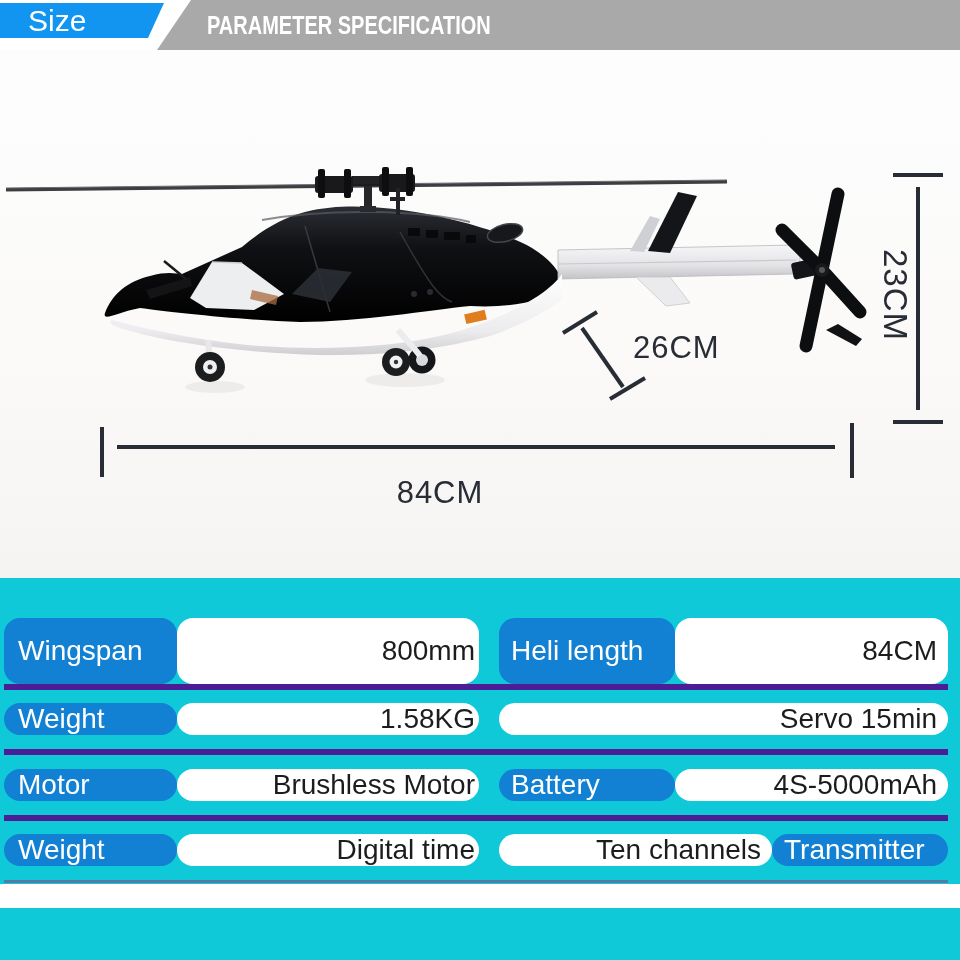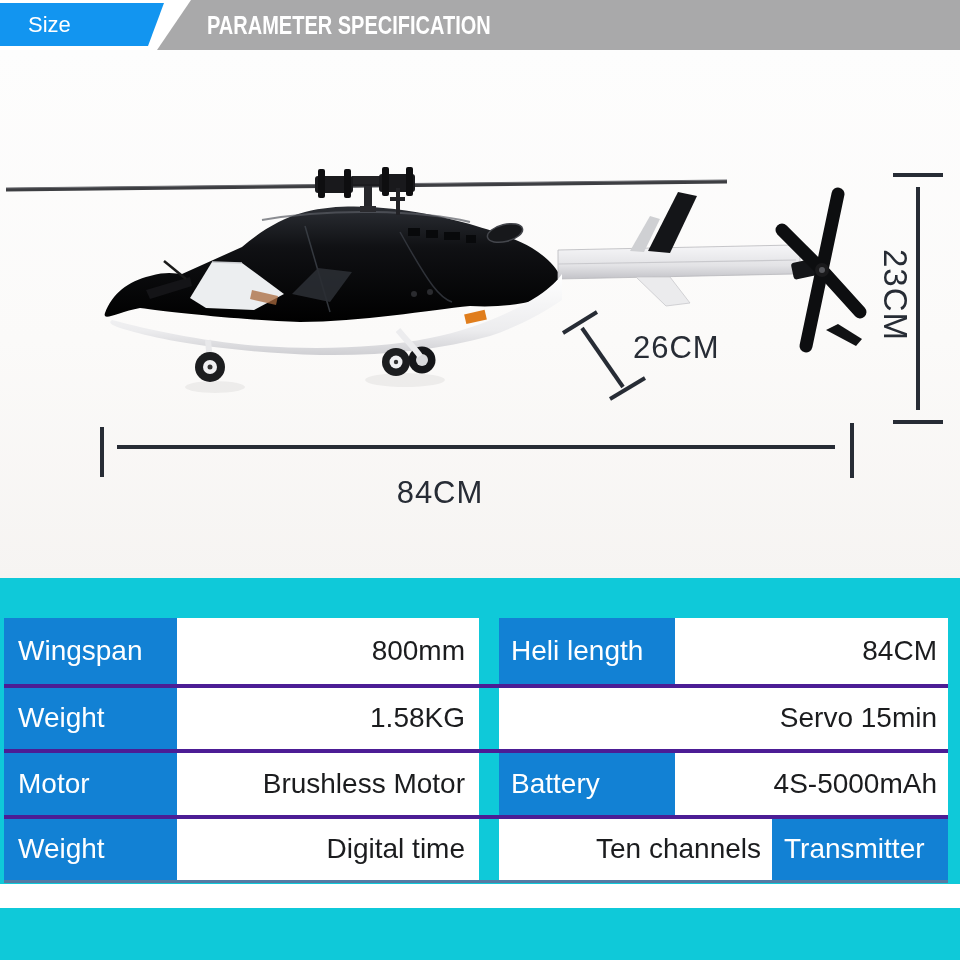--- a/index.html
+++ b/index.html
@@ -3,24 +3,24 @@
 <meta charset="utf-8">
 <style>
   html,body{margin:0;padding:0;}
   body{
     width:960px;height:960px;position:relative;overflow:hidden;
     background:#ffffff;font-family:"Liberation Sans",sans-serif;
   }
   
   .header{position:absolute;top:0;left:0;width:960px;height:50px;background:#fff;}
   .size-tab{
-    position:absolute;left:0;top:3px;width:164px;height:43px;background:#1295f0;
+    position:absolute;left:0;top:3px;width:164px;height:35px;background:#1295f0;
     clip-path:polygon(0 0,100% 0,calc(100% - 16px) 100%,0 100%);
     display:flex;align-items:center;padding-left:28px;box-sizing:border-box;
-    color:#ffffff;font-size:22px;font-weight:400;
+    color:#ffffff;font-size:30px;font-weight:400;
   }
   .banner{
     position:absolute;left:157px;top:0;width:809px;height:50px;background:#a9a9aa;
     clip-path:polygon(34px 0,100% 0,100% 100%,0 100%);
     display:flex;align-items:center;
   }
   .banner span{
     margin-left:50px;color:#ffffff;font-weight:bold;font-size:25px;
     transform:scaleX(0.8);transform-origin:left center;white-space:nowrap;
   }
@@ -30,24 +30,24 @@
     background:linear-gradient(180deg,#fdfdfd 0%,#fbfaf9 55%,#f6f4f2 100%);
   }
   .photo svg{display:block;}
   
   .spec{
     position:absolute;top:578px;left:0;width:960px;height:382px;background:#0fc9d9;
   }
   .spec-top{height:40px;}
   .tables{margin:0 12px 0 4px;}
   .trow{display:flex;height:65.5px;box-sizing:border-box;}
-  .trow + .trow{border-top:4px solid #4c1d95;}
-  .cell{display:flex;align-items:center;font-size:28px;box-sizing:border-box;}
+  .trow + .trow{border-top:6px solid #4c1d95;align-items:center;}
+  .cell{display:flex;align-items:center;font-size:28px;box-sizing:border-box;border-radius:16px;}
   .lbl {width:173px;background:#1281d4;color:#ffffff;padding-left:14px;}
-  .val {width:302px;background:#ffffff;color:#1b1c1e;justify-content:flex-end;padding-right:14px;}
+  .val {width:302px;background:#ffffff;color:#1b1c1e;justify-content:flex-end;padding-right:4px;}
   .gapc{width:20px;background:transparent;}
   .lbl2{width:176px;background:#1281d4;color:#ffffff;padding-left:12px;}
   .val2{flex:1;background:#ffffff;color:#1b1c1e;justify-content:flex-end;padding-right:11px;}
   .rule{height:3px;background:#567aa3;margin:0 12px 0 4px;}
   .white-band{height:24px;background:#ffffff;margin-top:1px;}
   .dim-text{fill:#272c35;font-family:"Liberation Sans",sans-serif;letter-spacing:1px;}
 </style>
 </head>
 <body>
 

